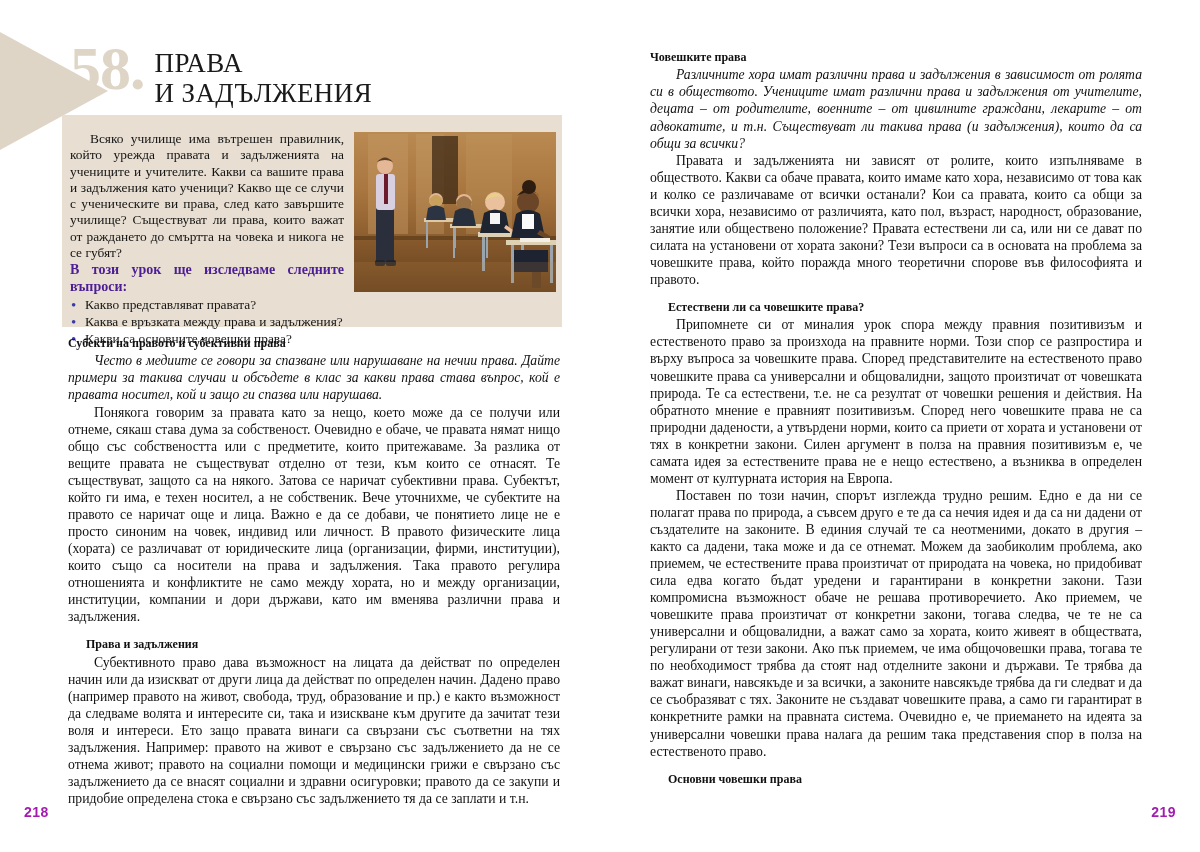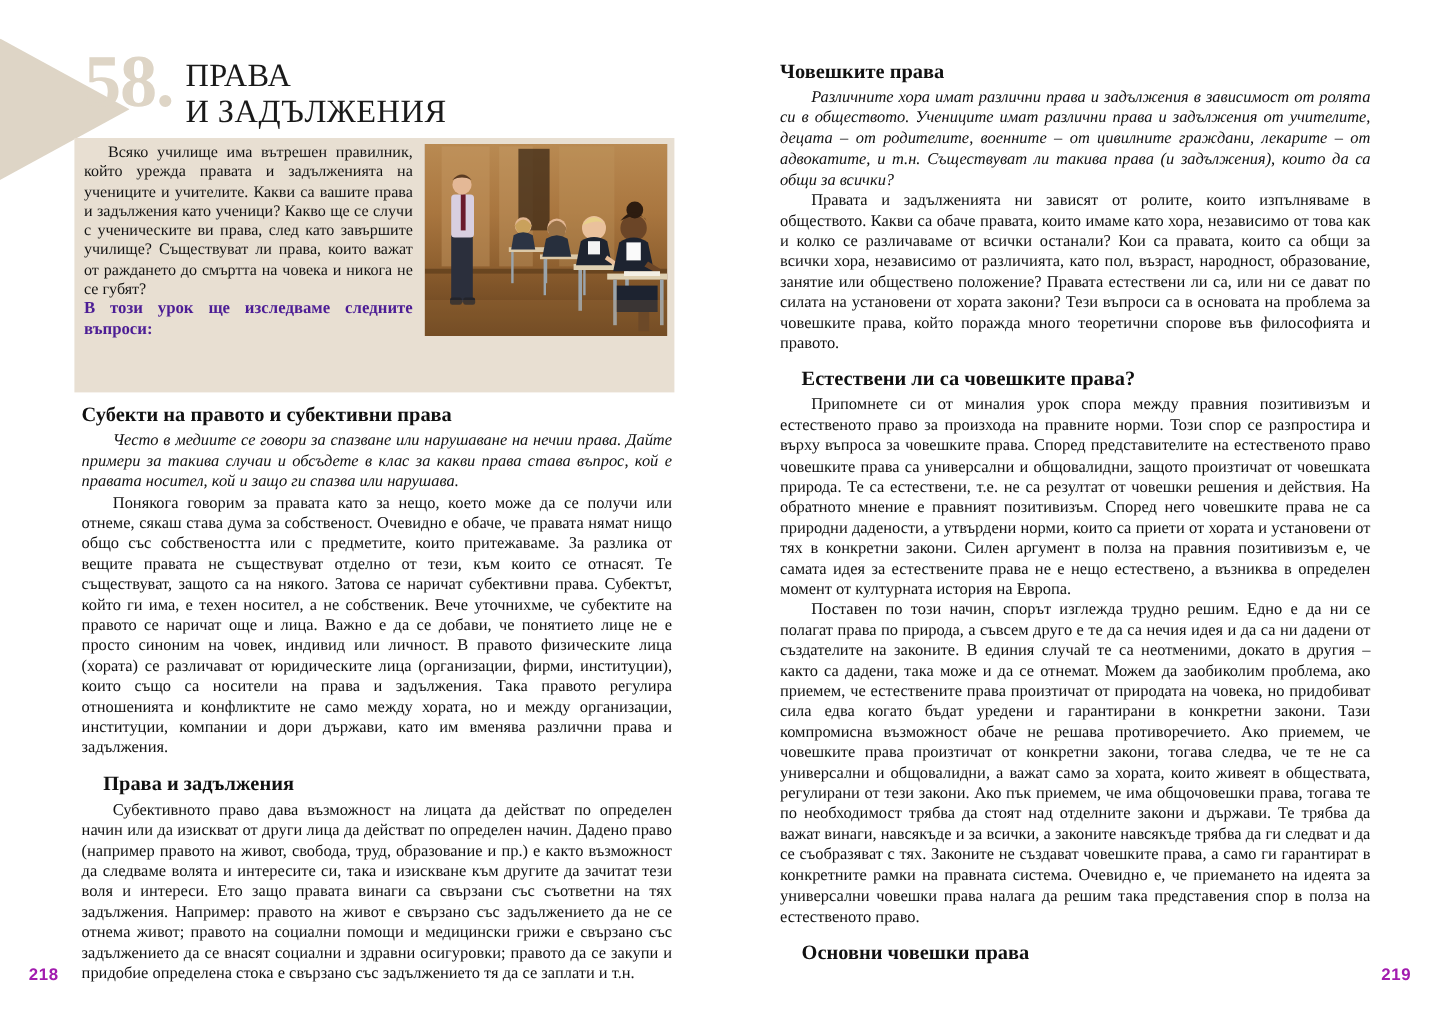--- a/index.html
+++ b/index.html
@@ -65,21 +65,21 @@
   
   .intro-box {
     position: absolute;
     left: 62px;
     top: 115px;
     width: 500px;
     height: 212px;
     background: #e8dfd2;
     display: flex;
     box-sizing: border-box;
-    padding: 0 6px 4px 8px;
+    padding: 12px 6px 4px 8px;
   }
   .intro-text {
     width: 282px;
     font-size: 13.4px;
     line-height: 1.215;
     text-align: justify;
     color: #141414;
     box-sizing: border-box;
     padding-right: 4px;
   }
@@ -135,21 +135,21 @@
     width: 492px;
     font-size: 13.7px;
     line-height: 1.245;
     text-align: justify;
     color: #111;
   }
   .col-left  { left: 68px;  top: 336px; }
   .col-right { left: 650px; top: 50px;  }
 
   .col h2 {
-    font-size: 17px;
+    font-size: 12px;
     font-weight: 700;
     margin: 0 0 2px 0;
     line-height: 1.2;
     text-align: left;
   }
   .col h2.indent { margin-left: 18px; }
   .col h2.spaced { margin-top: 12px; }
   .col p {
     margin: 0;
     text-indent: 26px;
@@ -185,20 +185,25 @@
     <div class="chapter-title">
       <div>ПРАВА</div>
       <div>И ЗАДЪЛЖЕНИЯ</div>
     </div>
   </div>
 
   <div class="intro-box">
     <div class="intro-text">
       <p class="lead">Всяко училище има вътрешен правилник, който урежда правата и задълженията на учениците и учителите. Какви са вашите права и задължения като ученици? Какво ще се случи с ученическите ви права, след като завършите училище? Съществуват ли права, които важат от раждането до смъртта на човека и никога не се губят?</p>
       <p class="intro-prompt">В този урок ще изследваме следните въпроси:</p>
+      <ul class="intro-list">
+        <li>Какво представляват правата?</li>
+        <li>Каква е връзката между права и задължения?</li>
+        <li>Какви са основните човешки права?</li>
+      </ul>
     </div>
 
     <div class="intro-photo">
       <svg width="202" height="160" viewBox="0 0 202 160">
         <defs>
           <linearGradient id="wall" x1="0" y1="0" x2="0" y2="1">
             <stop offset="0%" stop-color="#b98a52"></stop>
             <stop offset="55%" stop-color="#a9763f"></stop>
             <stop offset="100%" stop-color="#8d5f2f"></stop>
           </linearGradient>

